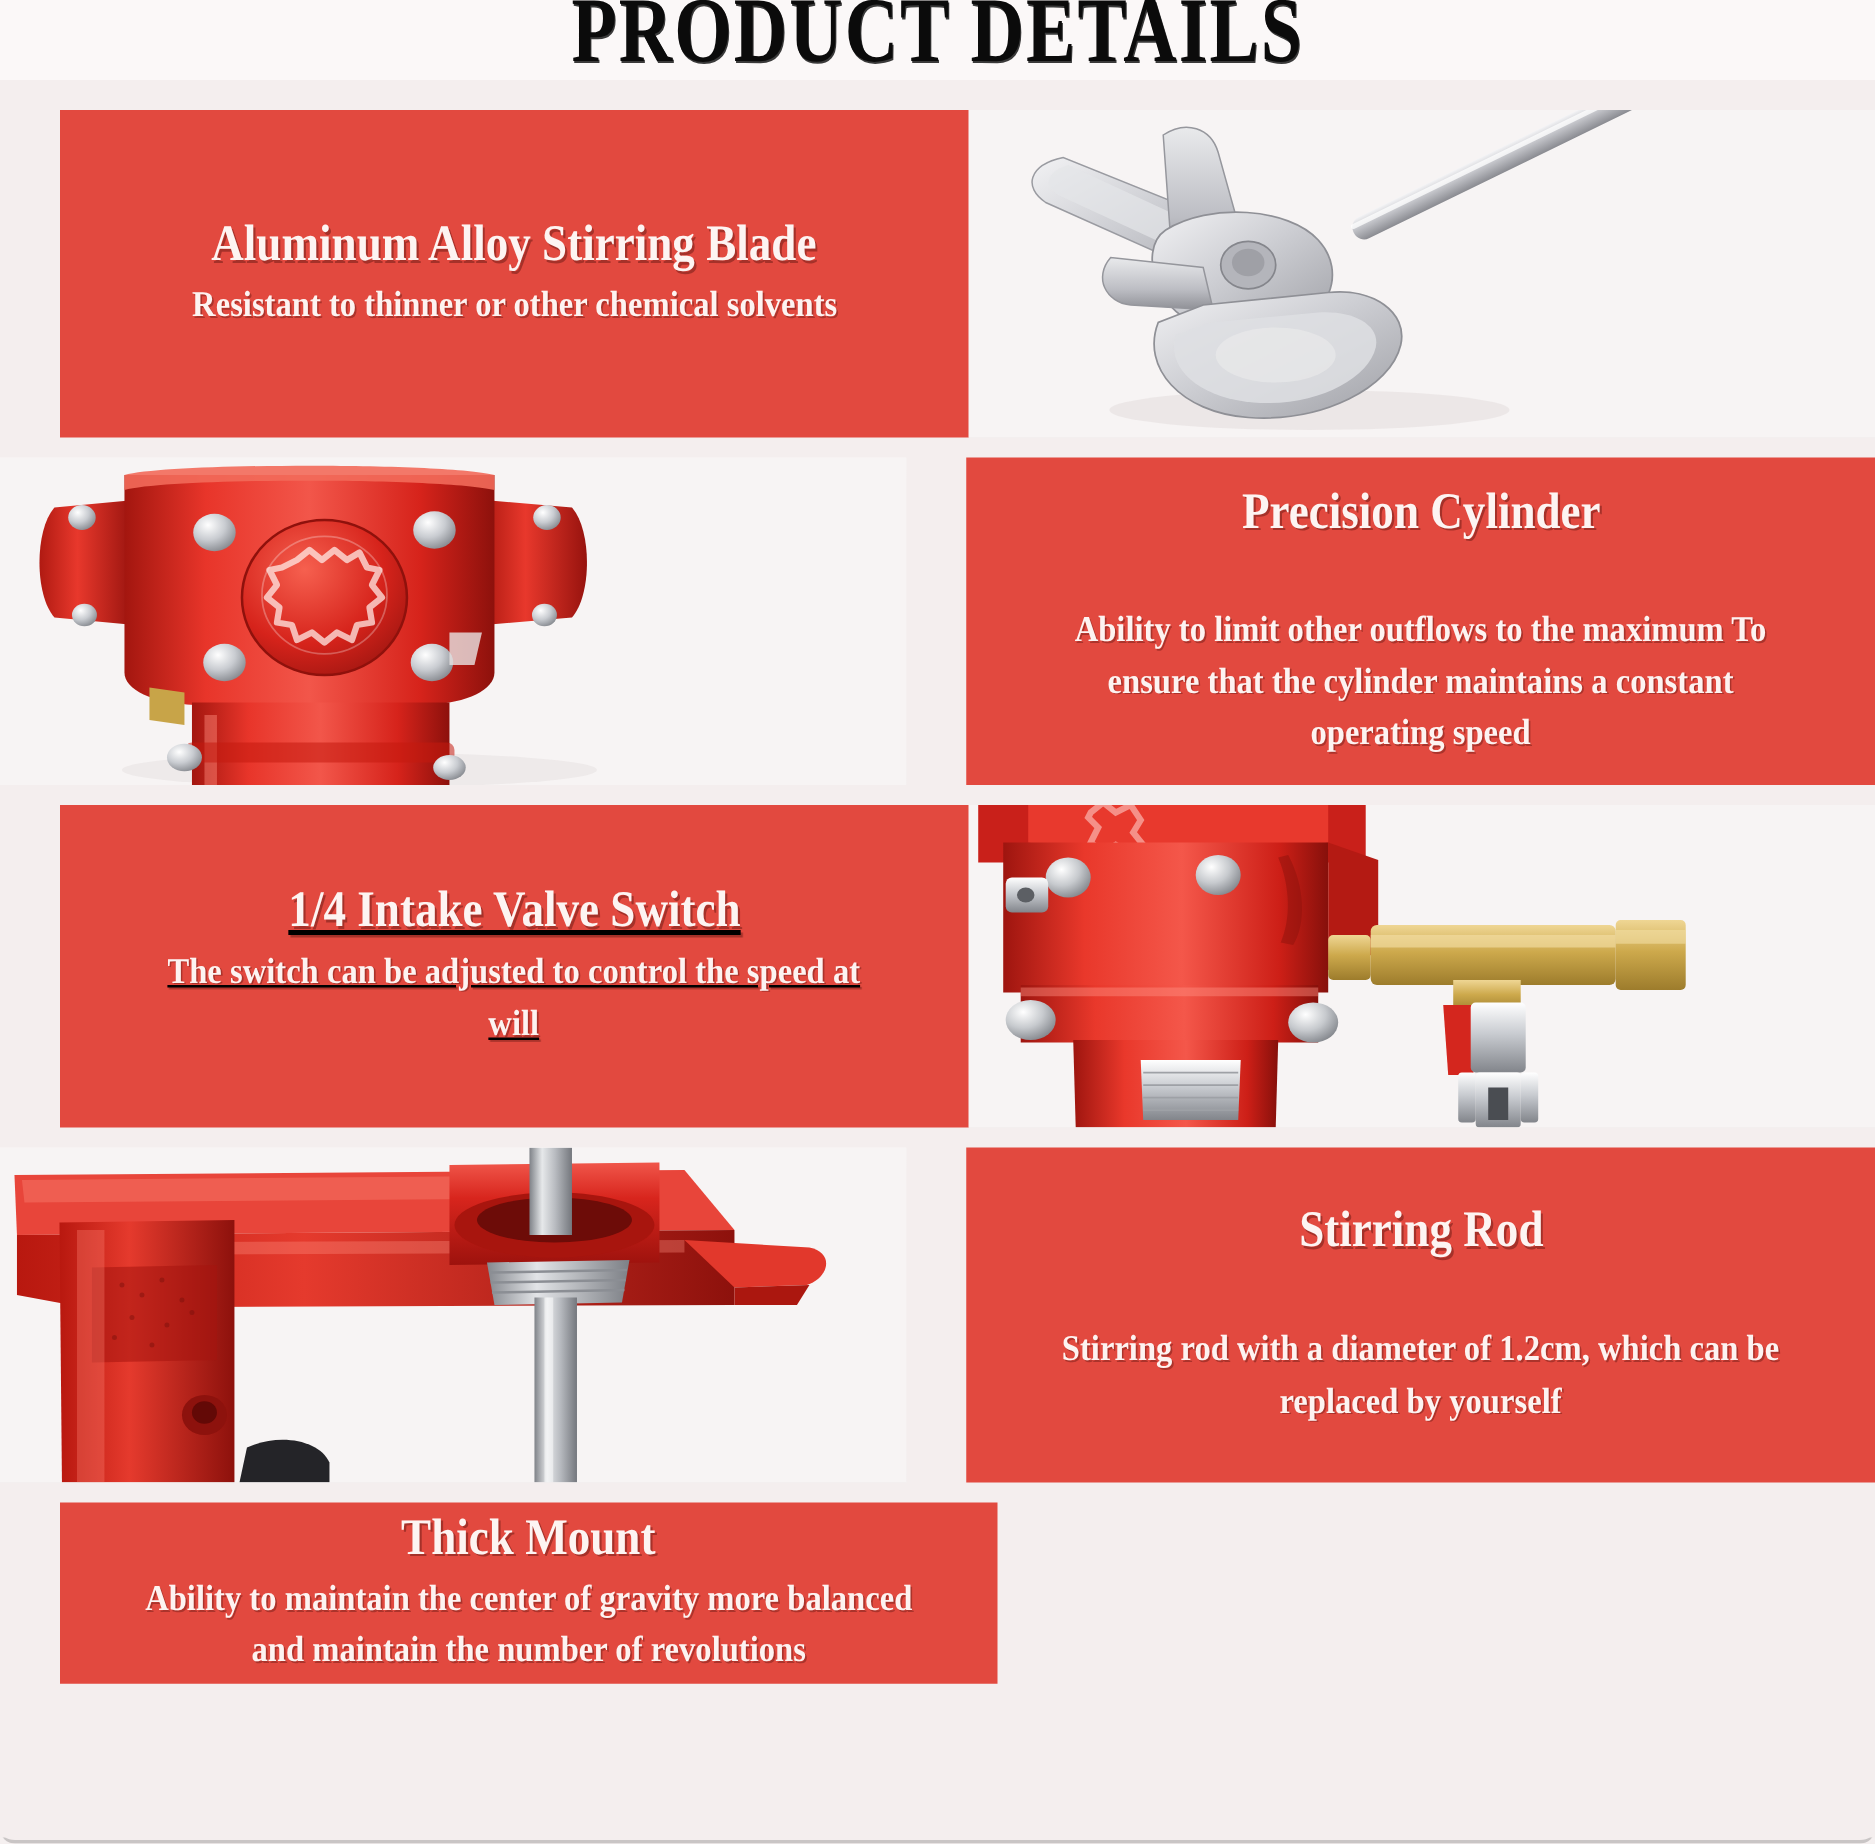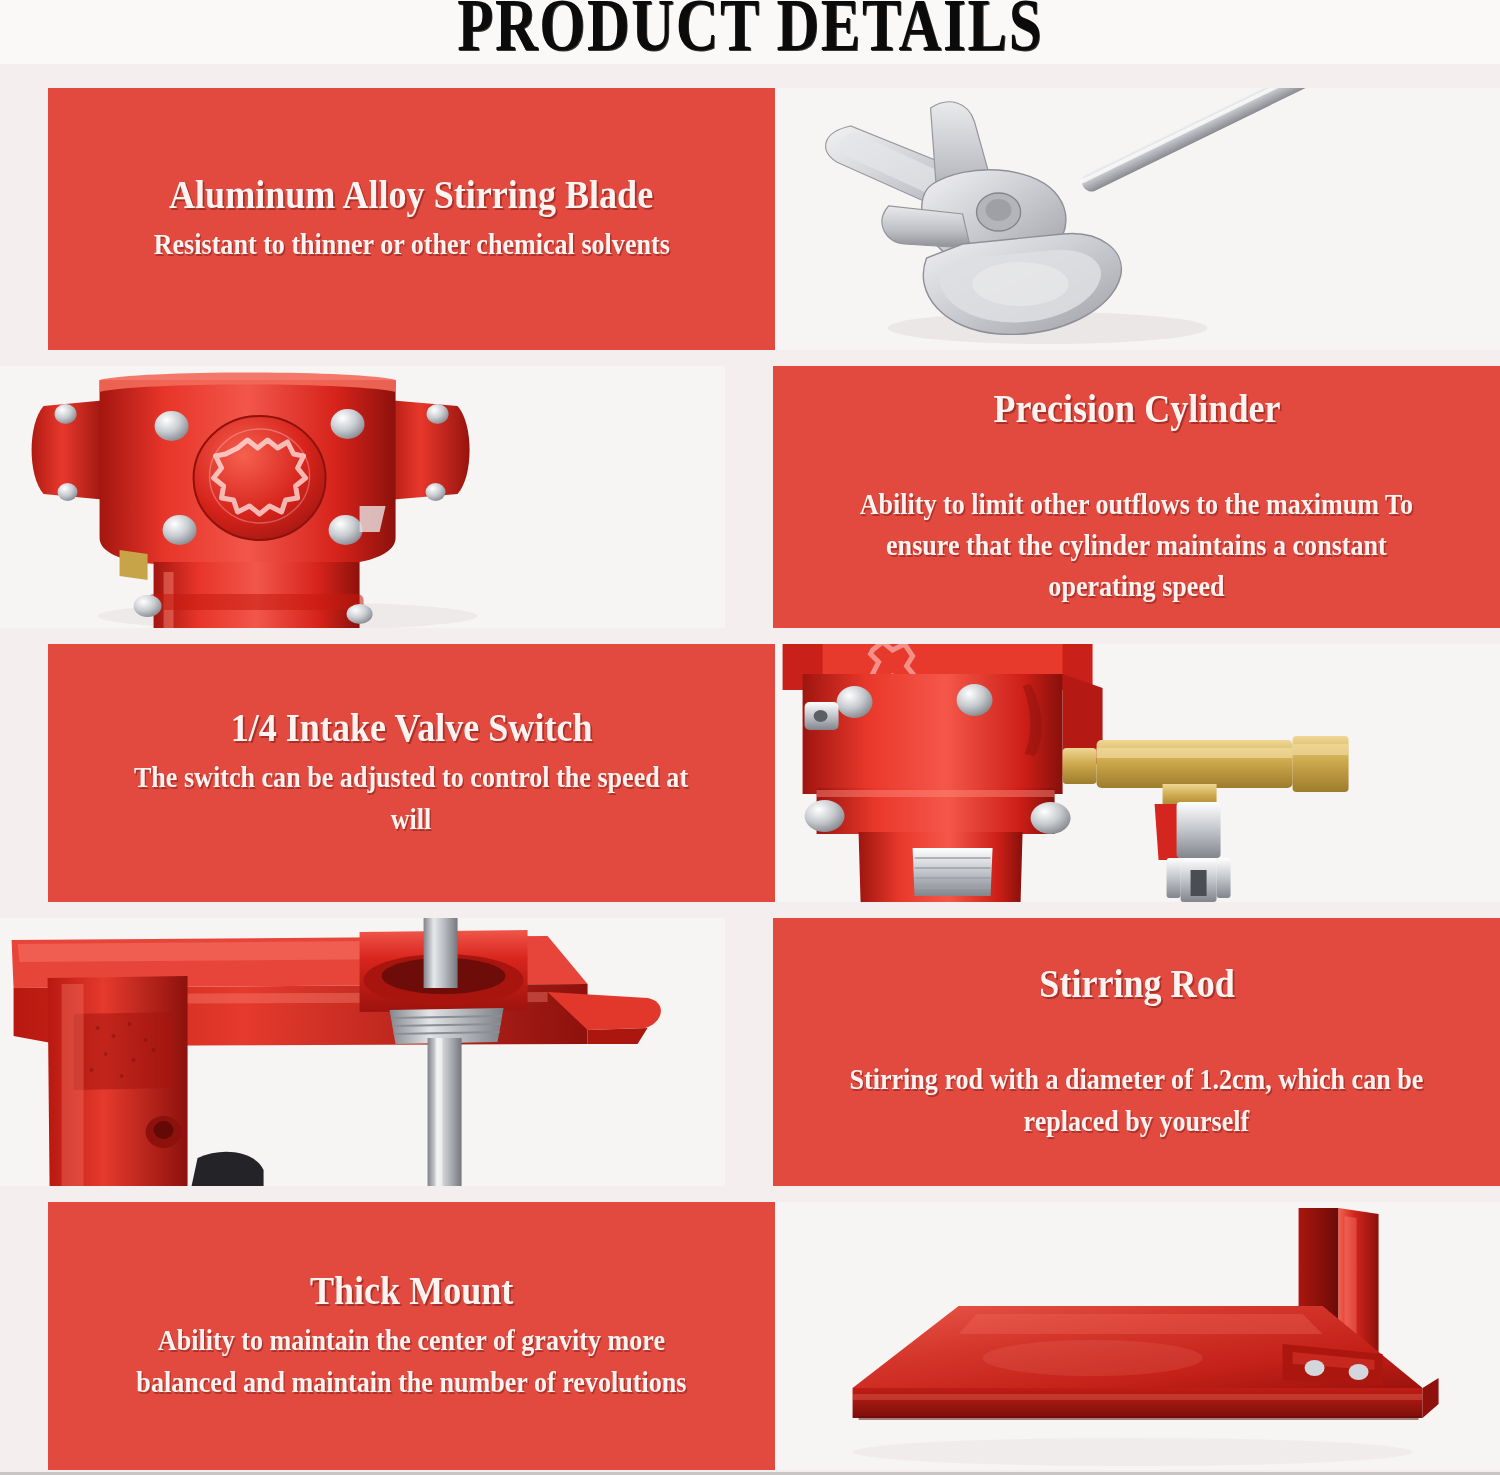--- a/index.html
+++ b/index.html
@@ -8,20 +8,21 @@
     background:#f5f0f0;
     font-family:"Liberation Serif", serif;
     overflow:hidden;
     position:relative;
   }
   .page{
     position:absolute;inset:0;
     background:#f4eeee;
     border-bottom:3px solid #c9c5c5;
     box-sizing:border-box;
+    border-radius:12px;
   }
 
   
   .title-wrap{
     position:absolute;left:0;top:-14px;width:1500px;height:78px;
     display:flex;align-items:center;justify-content:center;
     background:#fbf8f8;
   }
   .title{
     font-family:"Liberation Serif", serif;
@@ -81,23 +82,23 @@
     transform:scaleX(0.90);
     text-shadow:1.5px 1.5px 0 rgba(90,20,16,.40);
     margin:0;
     max-width:660px;
   }
   .sub.tight{max-width:700px;}
 
   
   .r1{height:262px;}
   .r2{height:262px;}
-  .r3{height:258px;}
+  .r3{height:258px;text-decoration:underline;}
   .r4{height:268px;}
-  .r5{height:268px;}
+  .r5{height:268px;flex-direction:column;}
 
   
   .photo-inner{position:absolute;inset:0;}
   .ph-bg{position:absolute;inset:0;background:
      linear-gradient(180deg,#fbf8f8 0%,#f3eeee 55%,#ece7e7 100%);}
 
   svg.art{position:absolute;inset:0;width:100%;height:100%;display:block;}
 </style>
 </head>
 <body>

